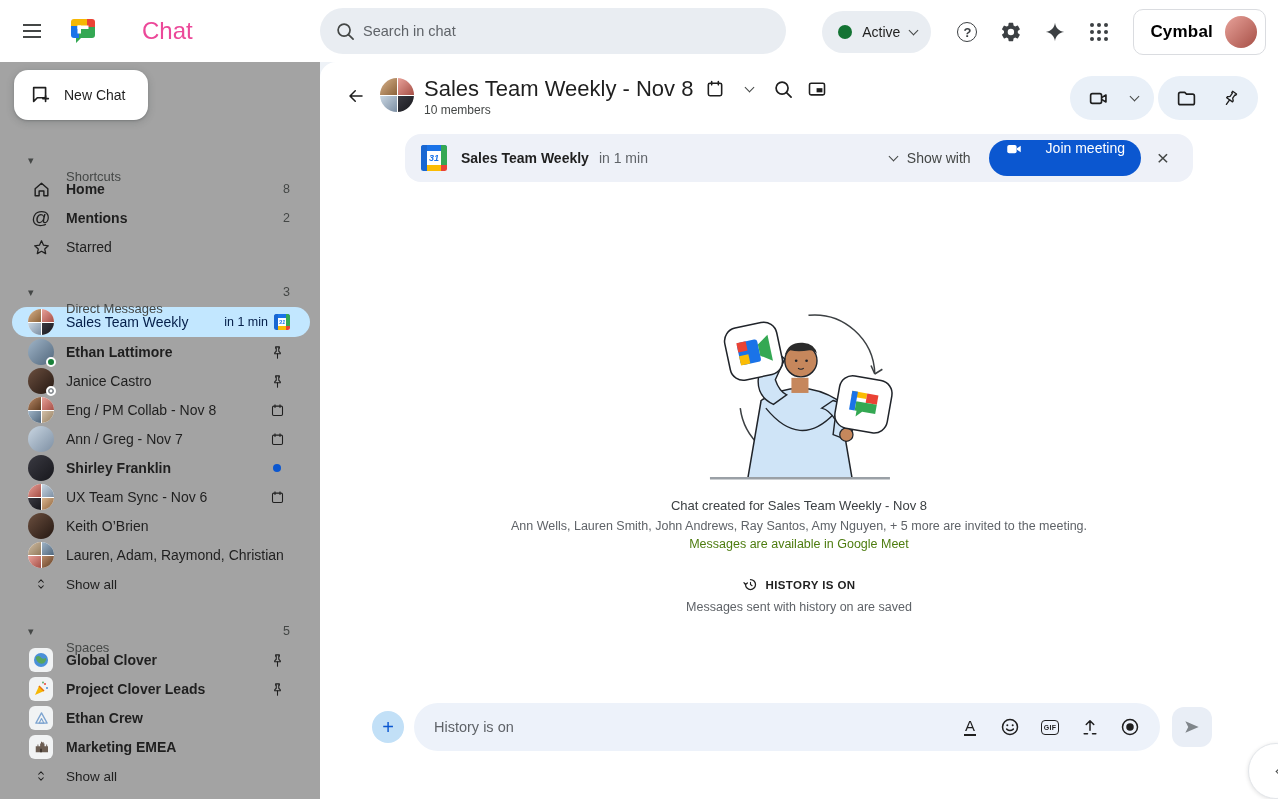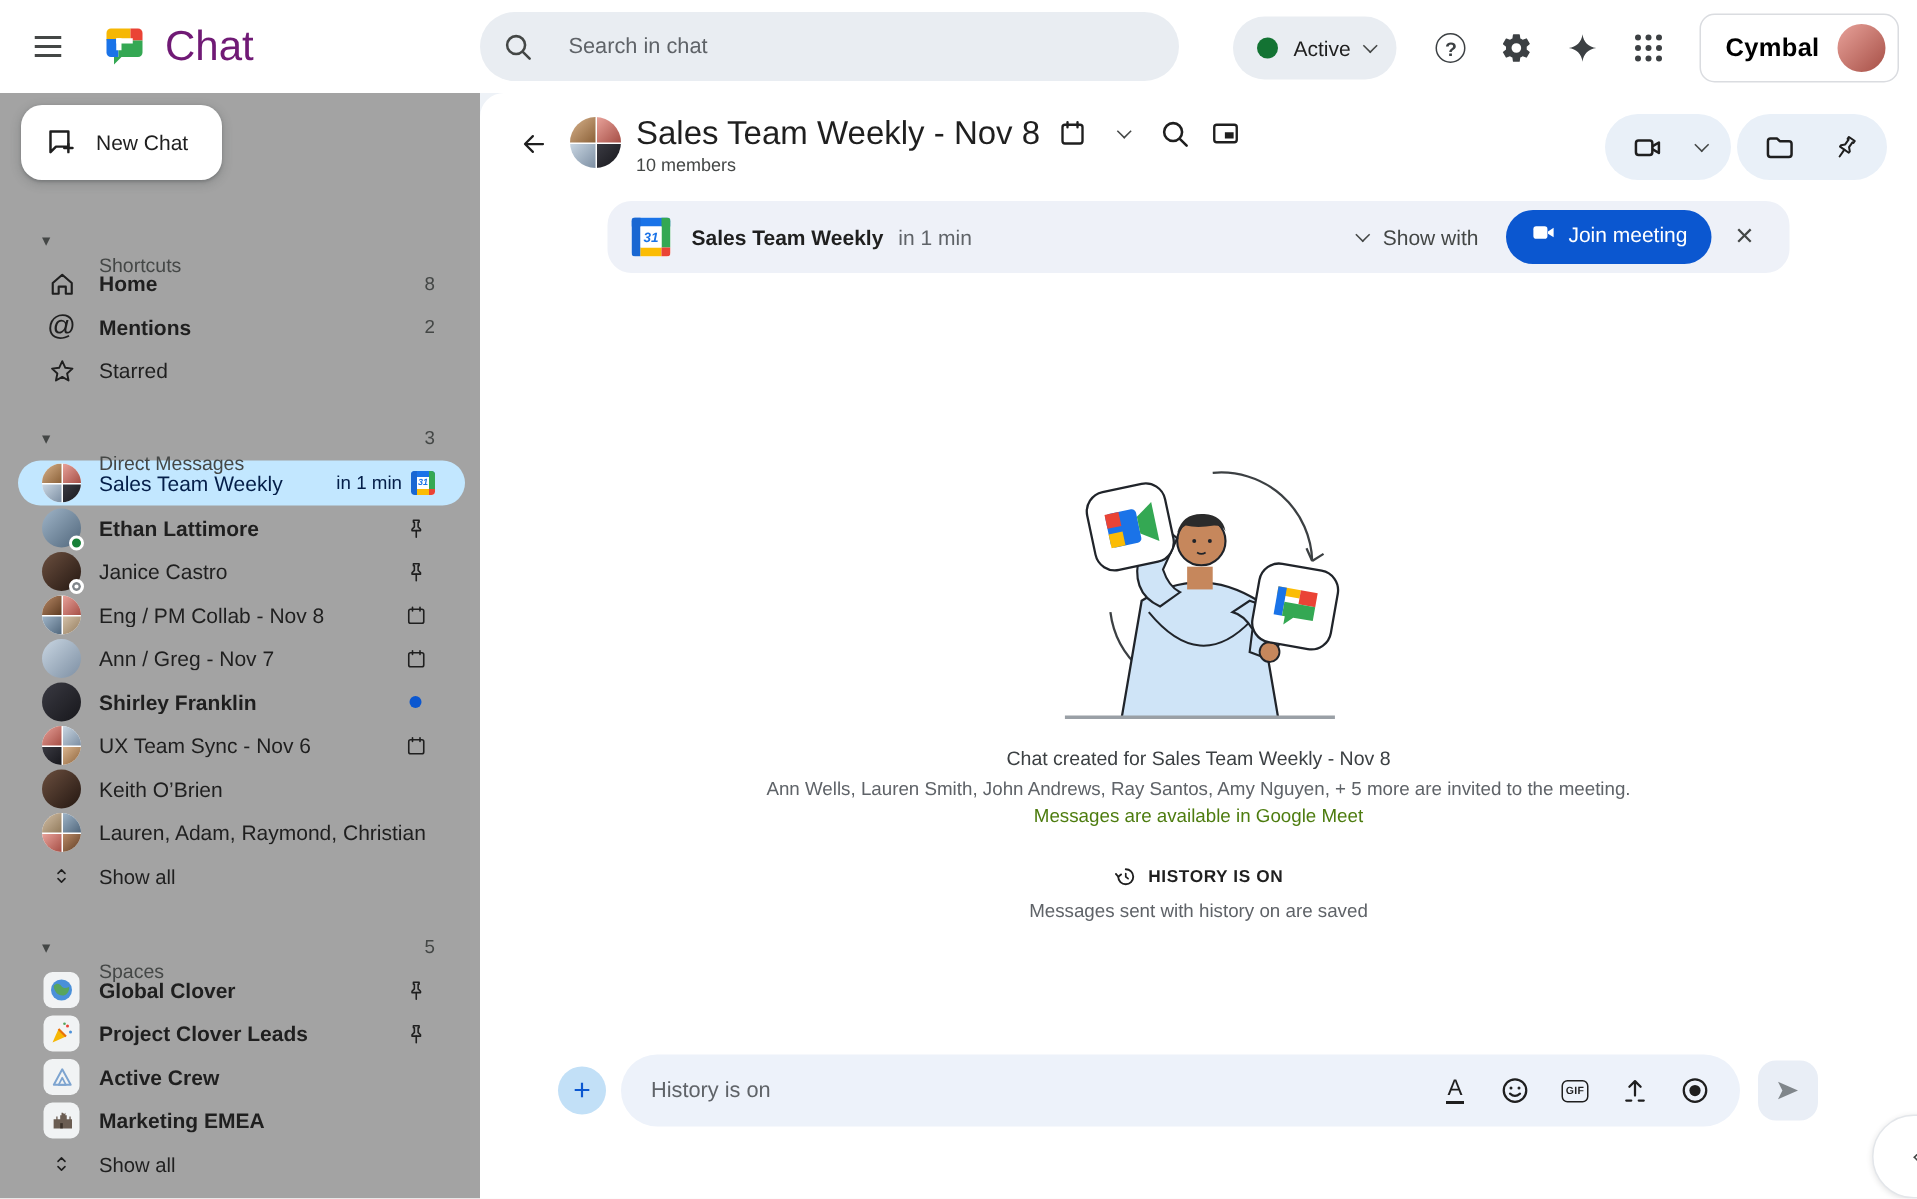--- a/index.html
+++ b/index.html
@@ -7,23 +7,23 @@
   body {
     font-family: "Liberation Sans", "DejaVu Sans", sans-serif;
     background:#fff; color:#1f1f1f; position:relative;
   }
   svg { display:block; }
 
   
   .topbar { position:absolute; top:0; left:0; right:0; height:62px; display:flex; align-items:center; background:#fff; z-index:5; }
   .menu-btn { width:48px; height:48px; margin-left:8px; display:flex; align-items:center; justify-content:center; border-radius:50%; cursor:pointer; }
   .logo-wrap { display:flex; align-items:center; gap:12px; margin-left:12px; }
-  .app-name { font-size:28px; color:#701a75; }
+  .app-name { font-size:24px; color:#ec4899;margin-left:32px; }
   .search-pill { position:absolute; left:320px; top:8px; width:466px; height:46px; border-radius:24px; background:#e9edf2; display:flex; align-items:center; padding:0 16px; }
-  .search-pill input { border:none; outline:none; background:transparent; font-size:14.5px; color:#1f1f1f; flex:1; margin-left:24px; font-family:inherit; }
+  .search-pill input { border:none; outline:none; background:transparent; font-size:14.5px; color:#1f1f1f; flex:1; margin-left:8px; font-family:inherit; }
   .search-pill input::placeholder { color:#5f6368; }
   .topbar-right { position:absolute; right:12px; top:9px; display:flex; align-items:center; gap:4px; }
   .status-pill { height:42px; border-radius:21px; background:#e9edf2; display:flex; align-items:center; gap:10px; padding:0 14px 0 16px; margin-right:12px; cursor:pointer; }
   .status-dot { width:14px; height:14px; border-radius:50%; background:#137333; }
   .status-label { font-size:14px; color:#1f1f1f; }
   .icon-btn { width:40px; height:40px; border-radius:50%; display:flex; align-items:center; justify-content:center; color:#3c4043; cursor:pointer; font-size:20px; }
   .help-glyph { width:20px; height:20px; border:1.8px solid #3c4043; border-radius:50%; font-size:13px; font-weight:700; display:flex; align-items:center; justify-content:center; }
   .apps-grid { display:grid; grid-template-columns:repeat(3,4px); grid-template-rows:repeat(3,4px); gap:3px; }
   .apps-grid i { background:#3c4043; border-radius:50%; }
   .brand-box { height:46px; border:1px solid #dadce0; border-radius:10px; display:flex; align-items:center; gap:12px; padding:0 8px 0 16px; margin-left:10px; background:#fff; cursor:pointer; }
@@ -75,21 +75,21 @@
   .members { font-size:12px; color:#444746; margin-top:1px; }
   .head-icon { color:#444746; cursor:pointer; display:flex; align-items:center; justify-content:center; width:24px; height:24px; }
   .head-actions { margin-left:auto; display:flex; gap:4px; }
   .pill-group { height:44px; background:#e9f0f8; border-radius:22px; display:flex; align-items:center; padding:0 6px; }
   .pill-btn { width:44px; height:44px; display:flex; align-items:center; justify-content:center; color:#1f1f1f; cursor:pointer; }
 
   .banner { margin:6px auto 0; width:788px; min-height:48px; border-radius:16px; background:#eef1f8; display:flex; align-items:center; padding:0 10px 0 16px; flex:none; }
   .banner-title { font-size:14px; font-weight:700; color:#1f1f1f; margin-left:14px; }
   .banner-time { font-size:14px; color:#5f6368; margin-left:10px; flex:1; }
   .show-more { display:flex; align-items:center; gap:10px; color:#444746; font-size:14px; cursor:pointer; margin-right:18px; }
-  .join-btn { height:36px; border-radius:18px; background:#0b57d0; color:#fff; display:flex; align-items:flex-end; gap:8px; padding:12px 16px; font-size:14px; font-weight:500; cursor:pointer; border:none; font-family:inherit; }
+  .join-btn { height:36px; border-radius:18px; background:#0b57d0; color:#fff; display:flex; align-items:flex-start; gap:23px; padding:0 16px; font-size:14px; font-weight:500; cursor:pointer; border:none; font-family:inherit; }
   .close-x { width:40px; height:40px; border-radius:50%; display:flex; align-items:center; justify-content:center; font-size:21px; color:#444746; cursor:pointer; margin-left:2px; }
 
   .empty-area { flex:1; display:flex; flex-direction:column; align-items:center; }
   .illus { margin-top:120px; }
   .cap1 { margin-top:16px; font-size:13px; font-weight:500; color:#3c4043; }
   .cap2 { margin-top:6px; font-size:12.5px; color:#5f6368; }
   .cap3 { margin-top:4px; font-size:12.5px; color:#4d7c0f; }
   .history-row { margin-top:26px; display:flex; align-items:center; gap:8px; font-size:11.5px; font-weight:700; letter-spacing:.4px; color:#1f1f1f; }
   .history-sub { margin-top:8px; font-size:12.5px; color:#5f6368; }
 
@@ -413,21 +413,21 @@
 
   <div class="srow">
     <span class="slot">
         <span class="emoji-tile">
           <svg width="15" height="15" viewBox="0 0 16 16">
             <path d="M8 2l6 11H2L8 2z" fill="none" stroke="#7da4d0" stroke-width="1.4" stroke-linejoin="round"></path>
             <path d="M8 8l2.6 5H5.4L8 8z" fill="none" stroke="#7da4d0" stroke-width="1.2" stroke-linejoin="round"></path>
           </svg>
         </span>
       </span>
-    <span class="label bold">Active Crew</span>
+    <span class="label bold">Ethan Crew</span>
   </div>
 
   <div class="srow">
     <span class="slot">
         <span class="emoji-tile">
           <svg width="14" height="14" viewBox="0 0 16 16">
             <path d="M2 14V7h2V5h1v2h2V4h1V2h1l1 1 1-1v2h1v3h2V5h1v2h1v7H2z" fill="#6b5d52"></path>
             <rect x="7" y="10" width="2" height="4" fill="#3b3129"></rect>
           </svg>
         </span>

